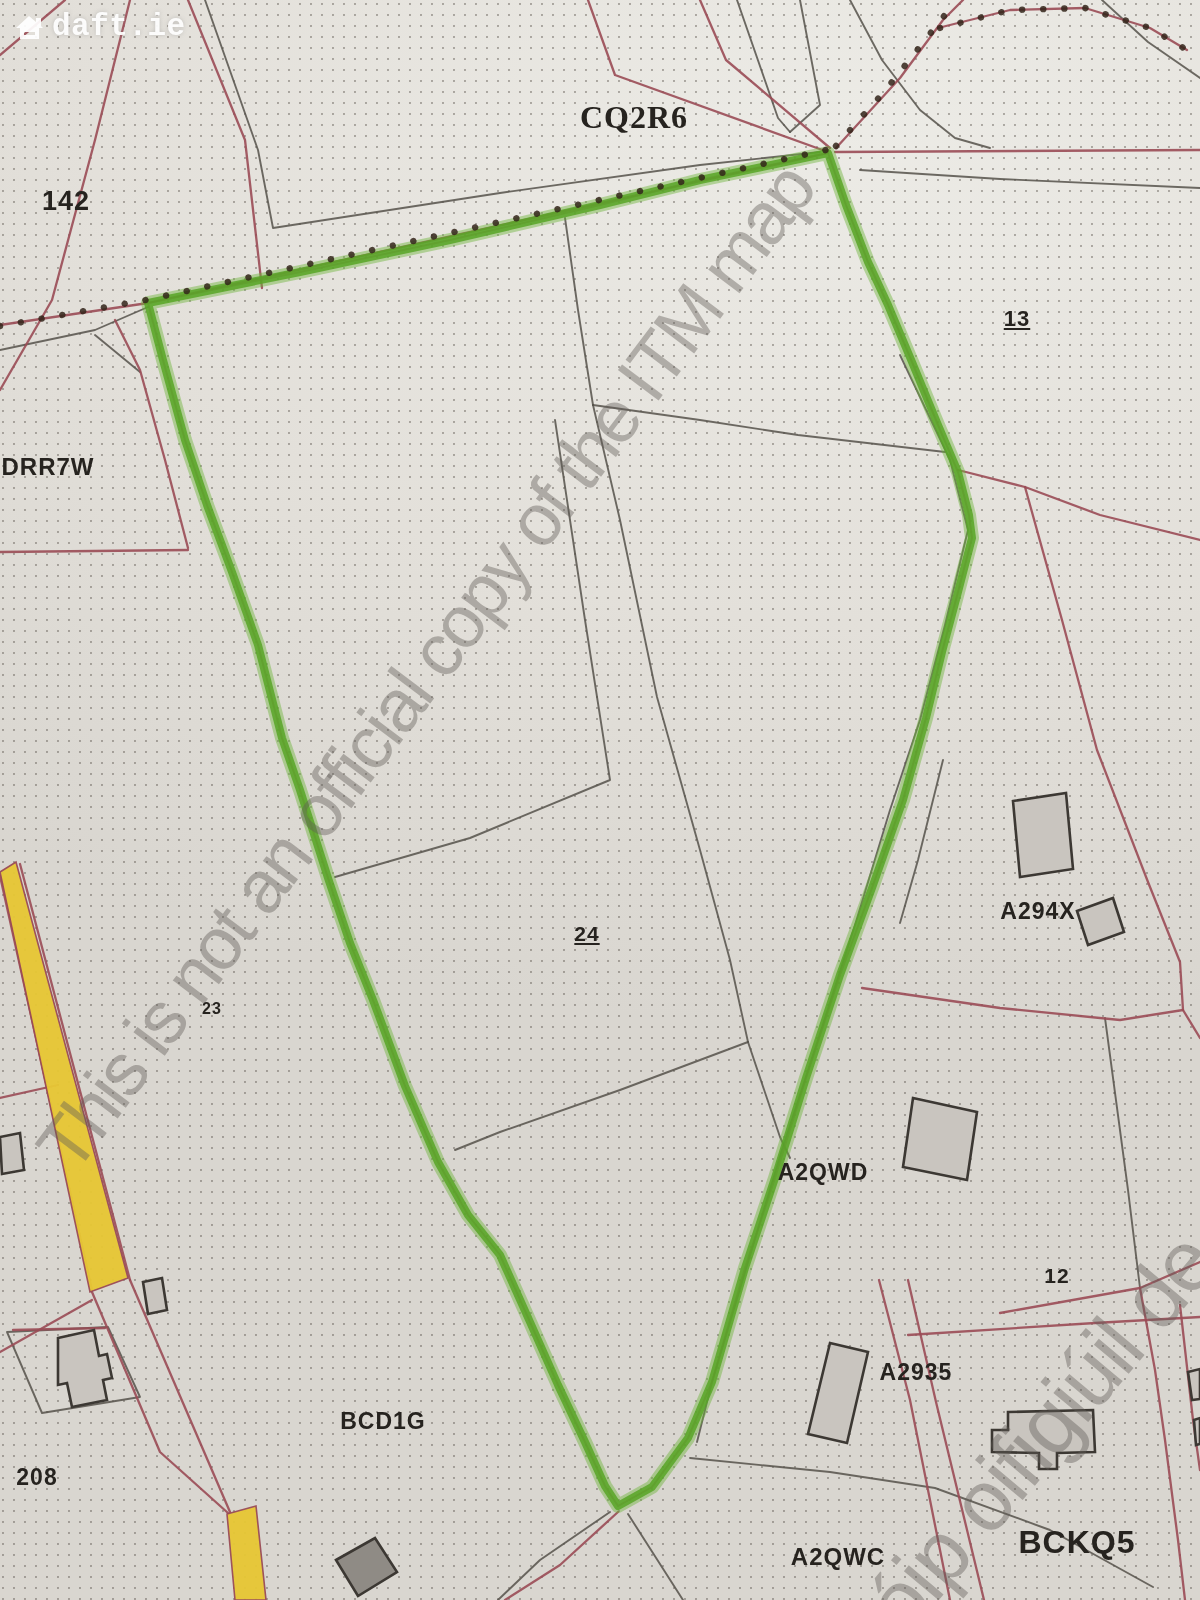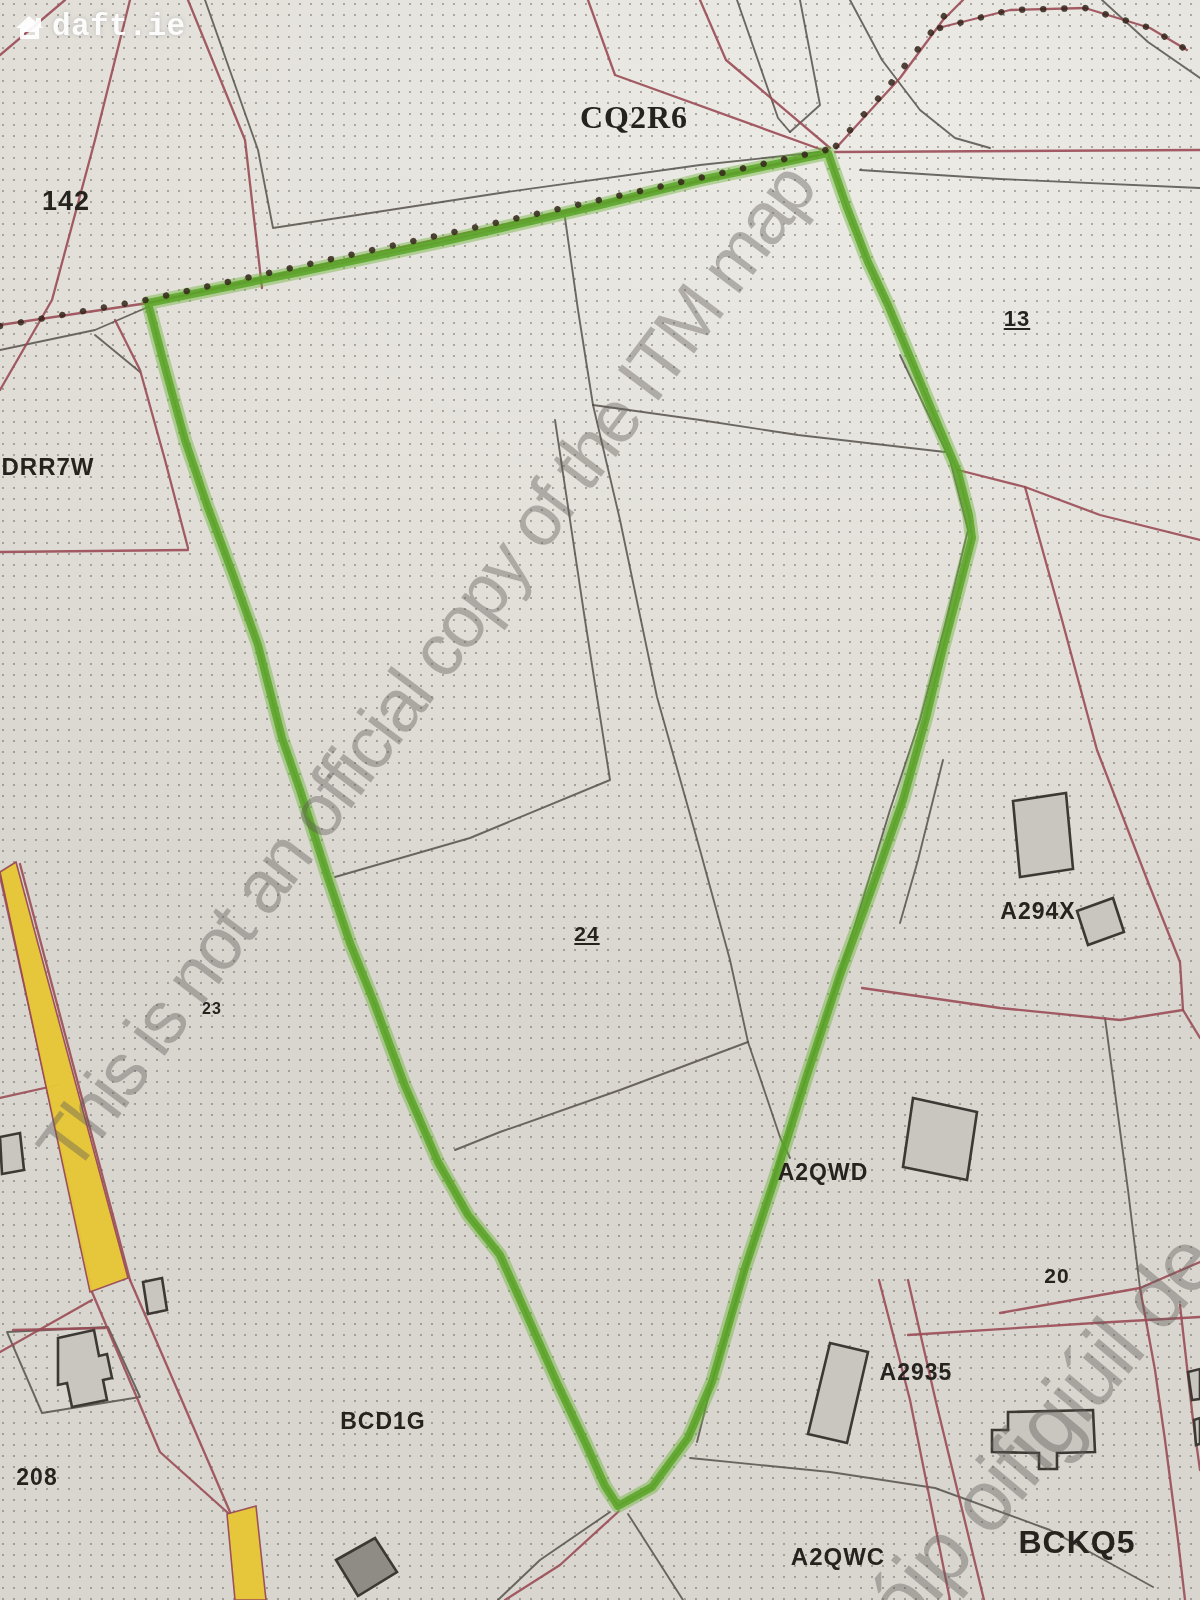--- a/index.html
+++ b/index.html
@@ -142,21 +142,21 @@
 
   <div id="labels">
       <div class="plabel" style="left: 66px; top: 165px; font-size: 27px; margin-top: 36px;">142</div>
       <div class="plabel" style="left: 634px; top: 117px; font-size: 32px; font-family: Liberation Serif, serif;">CQ2R6</div>
       <div class="plabel" style="left: 48px; top: 467px; font-size: 24px;">DRR7W</div>
       <div class="plabel" style="left: 1017px; top: 319px; font-size: 22px; text-decoration: underline;">13</div>
       <div class="plabel" style="left: 212px; top: 1009px; font-size: 16px;">23</div>
       <div class="plabel" style="left: 587px; top: 934px; font-size: 21px; text-decoration: underline;">24</div>
       <div class="plabel" style="left: 1038px; top: 911px; font-size: 23px;">A294X</div>
       <div class="plabel" style="left: 823px; top: 1172px; font-size: 23px;">A2QWD</div>
-      <div class="plabel" style="left: 1057px; top: 1276px; font-size: 21px;">20</div>
+      <div class="plabel" style="left: 1057px; top: 1276px; font-size: 21px;">12</div>
       <div class="plabel" style="left: 916px; top: 1372px; font-size: 23px;">A2935</div>
       <div class="plabel" style="left: 383px; top: 1421px; font-size: 23px; text-align: right;">BCD1G</div>
       <div class="plabel" style="left: 37px; top: 1477px; font-size: 23px; text-align: center;">208</div>
       <div class="plabel" style="left: 838px; top: 1557px; font-size: 24px; text-align: right;">A2QWC</div>
       <div class="plabel" style="left: 1077px; top: 1542px; font-size: 32px;">BCKQ5</div>
     </div>
 
   <div class="logo">
     <svg width="34" height="30" viewBox="0 0 34 30">
       <path d="M4 16 L17 4 L24 10 L24 6 L29 6 L29 14 L31 16 L27 16 L27 27 L8 27 L8 16 Z

